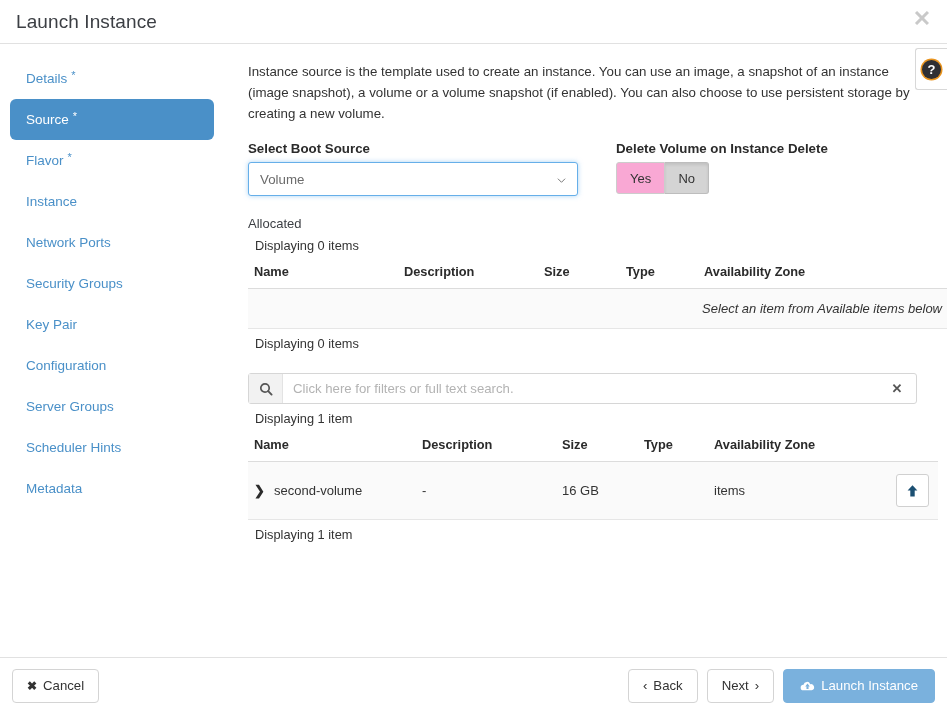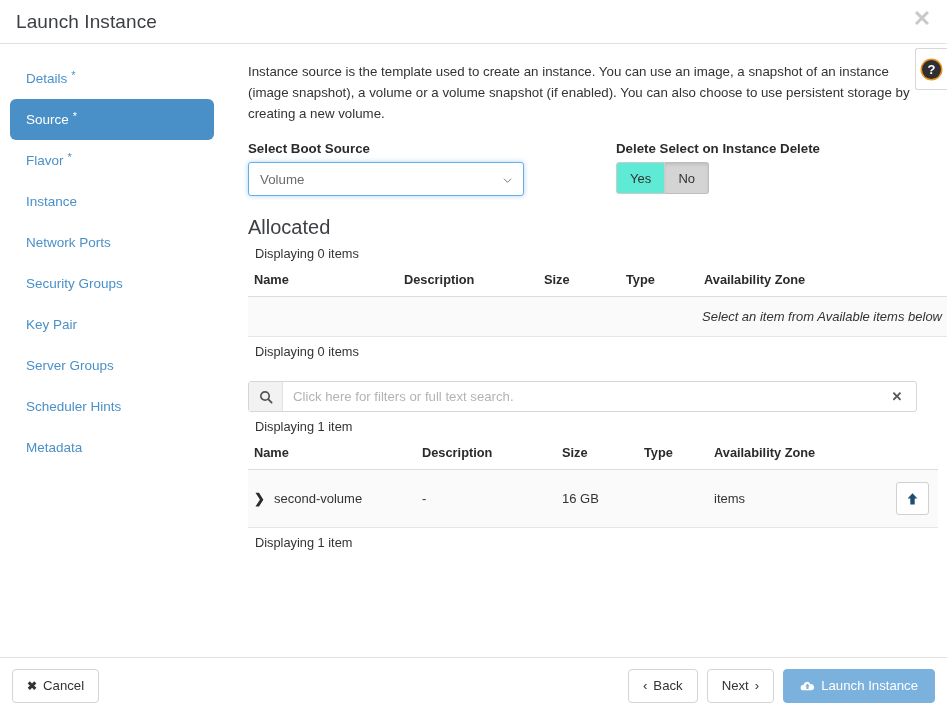--- a/index.html
+++ b/index.html
@@ -131,21 +131,21 @@
   .field-col-left { width: 360px; }
   .field-col-right { margin-left: 0; }
   .field-label {
     font-size: 13.3px;
     font-weight: 700;
     color: #2b2b2b;
     margin-bottom: 6px;
     display: block;
   }
   .boot-select {
-    width: 276px; height: 34px;
+    width: 330px; height: 34px;
     border: 1px solid #66afe9;
     border-radius: 3px;
     box-shadow: 0 0 5px rgba(102,175,233,.55);
     background: #fff;
     padding: 0 28px 0 11px;
     font-size: 13.3px;
     color: #6b6b6b;
     font-family: "Liberation Sans", sans-serif;
     display: flex; align-items: center;
     position: relative;
@@ -154,38 +154,38 @@
   .boot-select .chev {
     position: absolute; right: 11px; top: 50%;
     margin-top: -3px;
     width: 9px; height: 9px;
   }
 
   .btn-group { display: flex; }
   .toggle-btn {
     min-width: 44px; height: 32px;
     border: 1px solid #cccccc;
-    background: #5eead4;
+    background: #f9a8d4;
     font-size: 13px;
     color: #333333;
     font-family: "Liberation Sans", sans-serif;
     cursor: pointer;
     padding: 0 13px;
   }
   .toggle-btn:first-child { border-radius: 3px 0 0 3px; }
   .toggle-btn:last-child { border-radius: 0 3px 3px 0; border-left: none; }
   .toggle-btn.active {
     background: #d4d4d4;
     border-color: #bdbdbd;
     box-shadow: inset 0 2px 3px rgba(0,0,0,.09);
   }
 
   
   .section-title {
-    font-size: 20px;
+    font-size: 13px;
     font-weight: 400;
     color: #3c3f44;
     margin: 0 0 4px 0;
   }
   .available-head {
     display: flex; align-items: center;
     margin: 0 0 7px 0;
   }
   .caret-down {
     width: 13px; height: 13px;
@@ -386,20 +386,23 @@
       <div class="nav-item">
         <span>Network Ports</span>
       </div>
       <div class="nav-item">
         <span>Security Groups</span>
       </div>
       <div class="nav-item">
         <span>Key Pair</span>
       </div>
       <div class="nav-item">
+        <span>Configuration</span>
+      </div>
+      <div class="nav-item">
         <span>Server Groups</span>
       </div>
       <div class="nav-item">
         <span>Scheduler Hints</span>
       </div>
       <div class="nav-item">
         <span>Metadata</span>
       </div>
     </div>
 
@@ -411,21 +414,21 @@
         <div class="field-col-left">
           <span class="field-label">Select Boot Source</span>
           <div class="boot-select">
             <span>Volume</span>
             <svg class="chev" viewBox="0 0 10 10">
               <path d="M1 3 L5 7 L9 3" fill="none" stroke="#777" stroke-width="1.1"></path>
             </svg>
           </div>
         </div>
         <div class="field-col-right">
-          <span class="field-label">Delete Select on Instance Delete</span>
+          <span class="field-label">Delete Volume on Instance Delete</span>
           <div class="btn-group">
             <button class="toggle-btn">Yes</button>
             <button class="toggle-btn active">No</button>
           </div>
         </div>
       </div>
 
       <div>
         <h3 class="section-title">Allocated</h3>
         <div class="displaying">Displaying 0 items</div>

